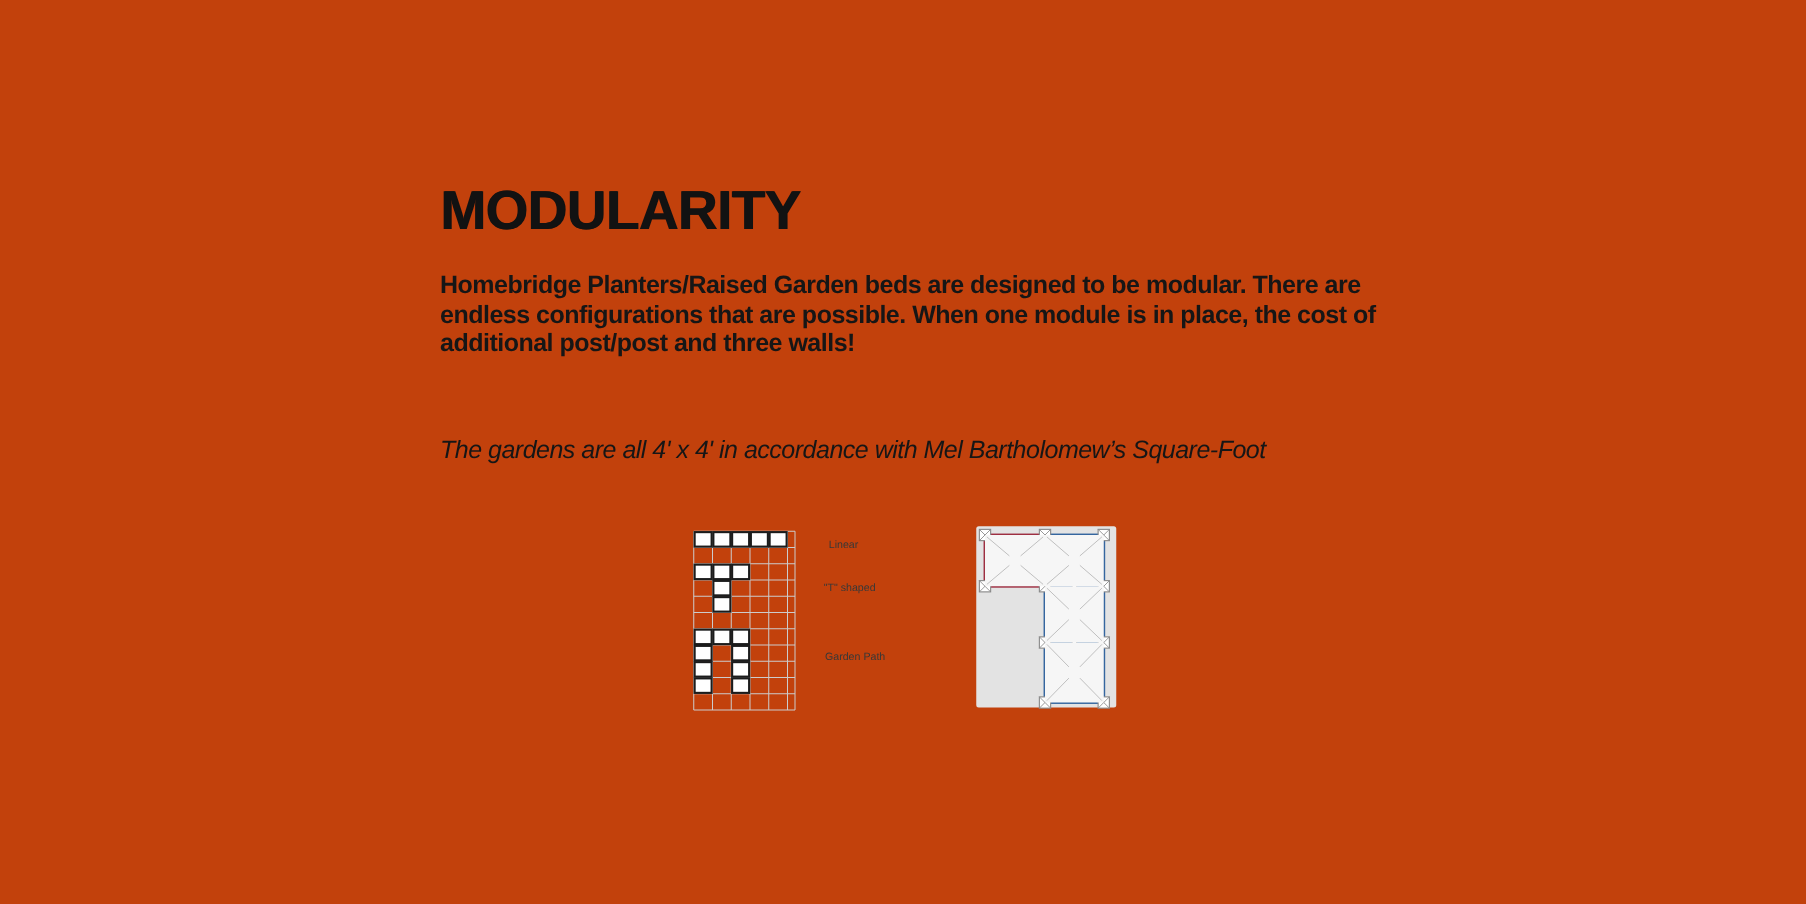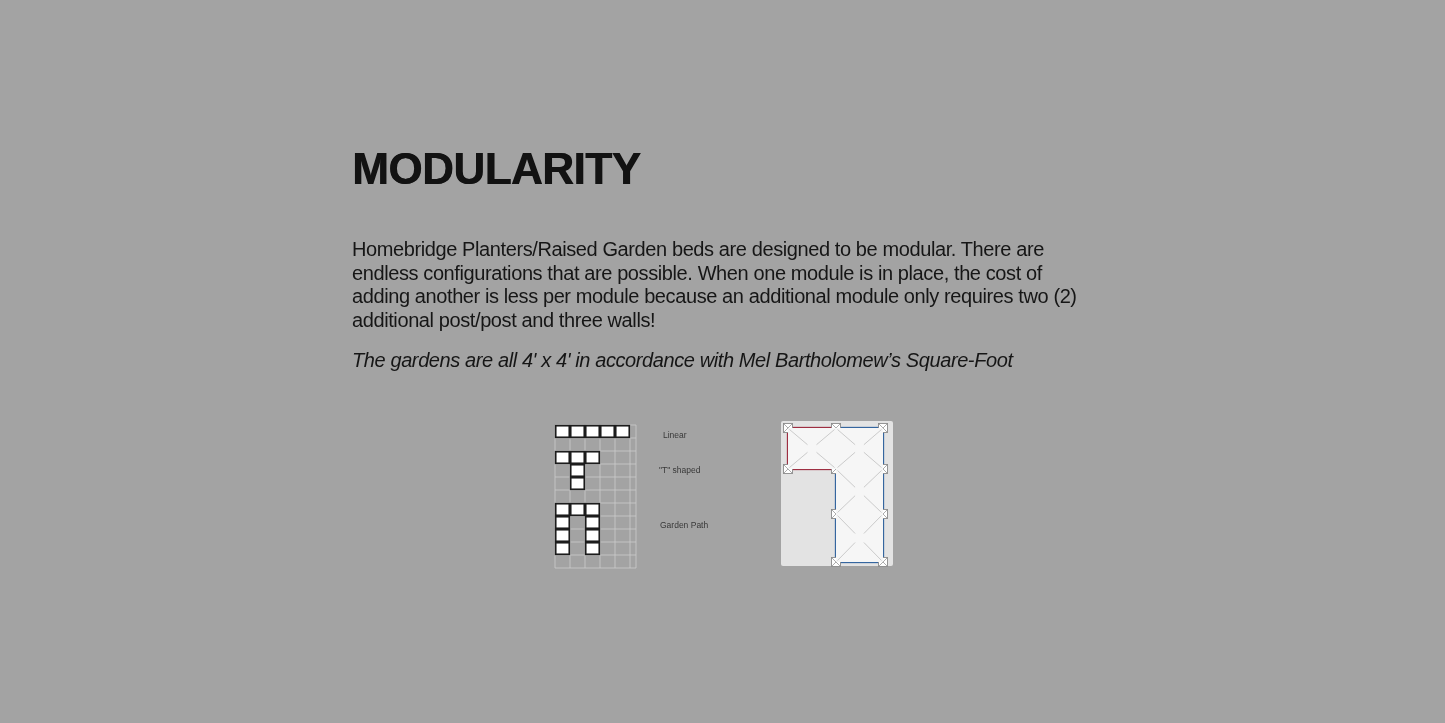--- a/index.html
+++ b/index.html
@@ -1,20 +1,20 @@
 <!DOCTYPE html>
 <html><head>
 <meta charset="utf-8">
 <title>Modularity Slide</title>
 <style>
   html,body{margin:0;padding:0;background:#ffffff;}
   .slide{
     position:relative;
     width:1445px;height:723px;
-    background:#a3a3a3;
+    background:#c2410c;
     overflow:hidden;
     font-family:"Liberation Sans",sans-serif;
   }
   .slide-title{
     position:absolute;
     left:352px;top:147px;
     margin:0;
     font-size:44px;
     font-weight:bold;
     letter-spacing:-0.5px;
@@ -25,41 +25,40 @@
   }
   .para{
     position:absolute;
     left:352px;
     color:#161616;
     font-size:20px;
     letter-spacing:-0.4px;
     line-height:23.5px;
   }
   .para .line{white-space:nowrap;}
-  .para-1{top:238px;}
+  .para-1{top:217px;font-weight:bold;}
   .para-2{top:349px;font-style:italic;}
   .figure{
     position:absolute;
     left:540px;top:404px;
     width:380px;height:178px;
     margin:0;padding:0;text-decoration:underline;
   }
   svg text{font-family:"Liberation Sans",sans-serif;}
 </style>
 </head>
 <body>
 
 <div class="slide">
 
   <h1 class="slide-title">MODULARITY</h1>
 
   <div class="para para-1">
     <div class="line">Homebridge Planters/Raised Garden beds are designed to be modular. There are</div>
     <div class="line">endless configurations that are possible. When one module is in place, the cost of</div>
-    <div class="line">adding another is less per module because an additional module only requires two (2)</div>
     <div class="line">additional post/post and three walls!</div>
   </div>
 
   <div class="para para-2">
     <div class="line">The gardens are all 4' x 4' in accordance with Mel Bartholomew’s Square-Foot</div>
   </div>
 
   <figure class="figure">
     <svg id="fig-svg" width="380" height="178" viewBox="540 428 380 178">
         <g stroke="#cccccc" stroke-width="0.8">

